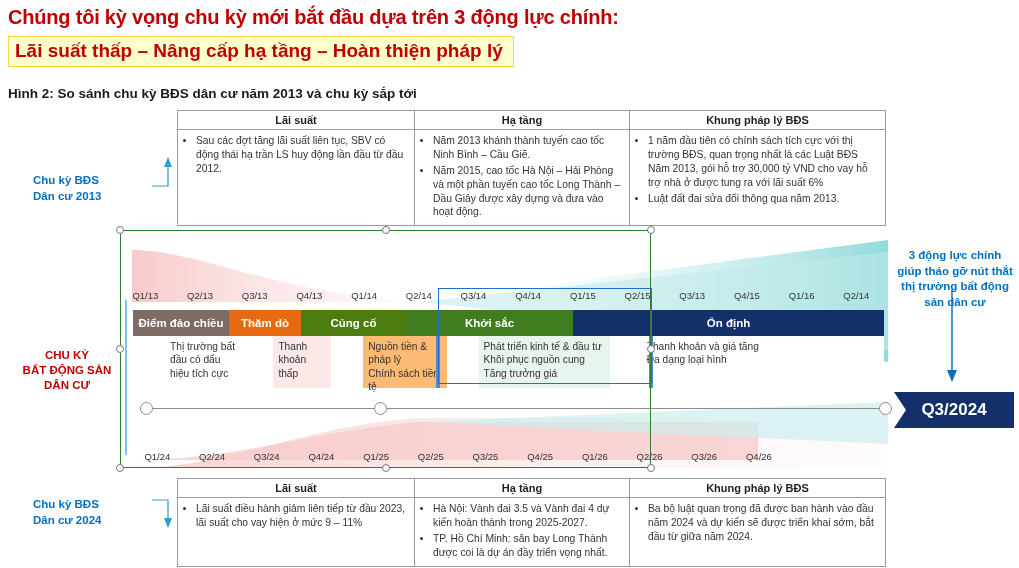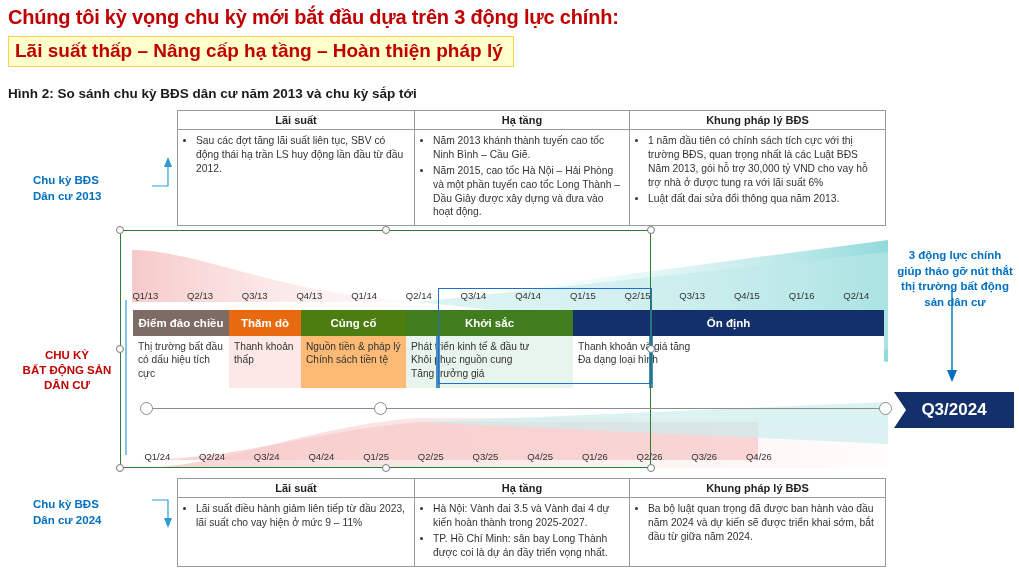--- a/index.html
+++ b/index.html
@@ -108,20 +108,21 @@
   .s2 { background:#e86a10; width:72px; }
   .s3 { background:#4d7c0f; width:105px; color:#ffffff; }
   .s4 { background:#3f7d1f; width:167px; }
   .s5 { background:#14306b; width:311px; }
 
   
   #descrow { left:133px; top:336px; width:751px; height:52px; display:flex; }
   .desc {
     font-size:10.2px; color:#333; line-height:1.3;
     padding:4px 5px 0 5px;
+    margin-left:32px;
   }
   .d1 { width:96px; background:#ffffff; }
   .d2 { width:72px; background:#fde8e8; }
   .d3 { width:105px; background:#fdba74; }
   .d4 { width:167px; background:#e8f5ec; }
   .d5 { width:311px; background:#ffffff; }
 
   
   #greenbox {
     left:120px; top:230px; width:531px; height:238px;

